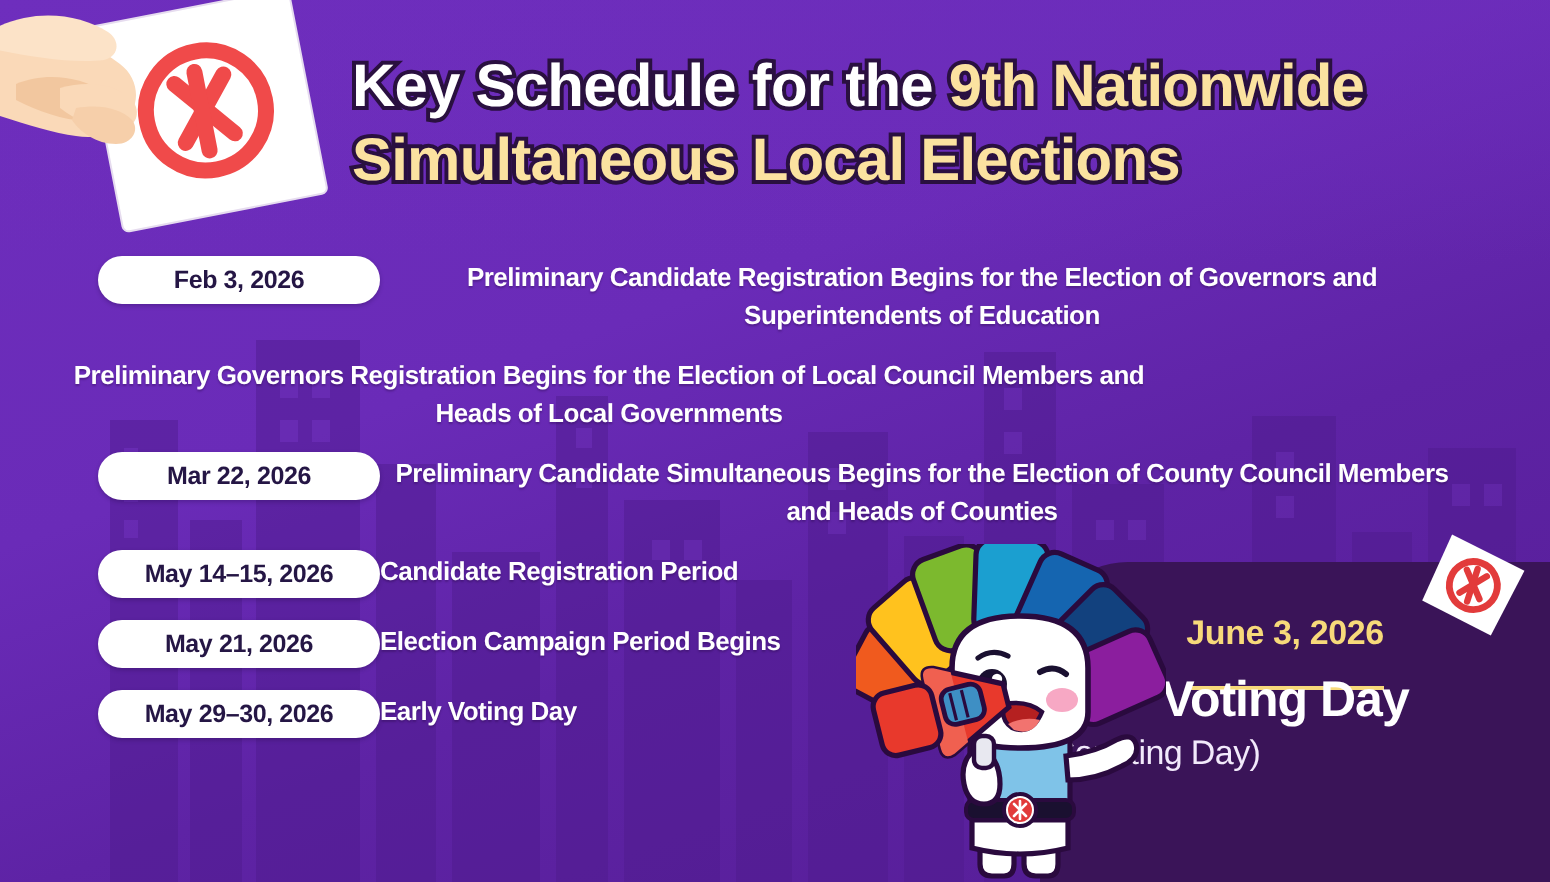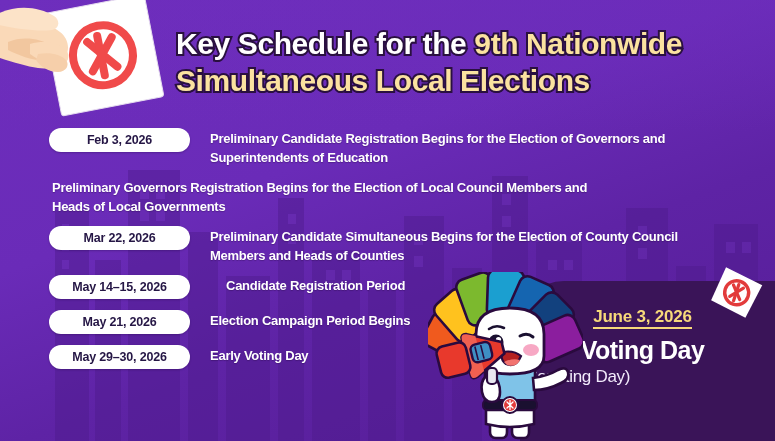--- a/index.html
+++ b/index.html
@@ -47,41 +47,42 @@
   .pill {
     flex:0 0 141px; width:141px; height:24px;
     background:#FFFFFF; border-radius:13px;
     display:flex; align-items:center; justify-content:center;
     color:#251645; font-size:12.5px; font-weight:bold;
     letter-spacing:-.2px;
     box-shadow:0 1px 2px rgba(20,5,45,.25);
     margin-left:17px;
   }
   .desc {
-    margin-left:20px; color:#FFFFFF;
+    margin-left:0; color:#FFFFFF;
     font-size:13px; font-weight:bold; line-height:1.45;
     letter-spacing:-.25px;
     max-width:545px;
     padding-top:2px;
     text-shadow:0 1px 1px rgba(40,10,70,.35);
+    text-align:center;
   }
   
   .vote-panel {
     position:absolute; left:520px; top:281px;
     width:255px; height:160px;
     background:#3A1458;
     border-top-left-radius:44px;
   }
   .vote-date {
     position:absolute; left:0; top:26px; width:245px;
     text-align:center;
     color:#F7D97A; font-size:17px; font-weight:bold;
     letter-spacing:-.2px;
   }
-  .vote-date span { border-bottom:2px solid #F7D97A; padding-bottom:1px; }
+  .vote-date span { border-bottom:2px solid #F7D97A; padding-bottom:17px; }
   .vote-main {
     position:absolute; left:0; top:55px; width:245px;
     text-align:center; color:#FFFFFF;
     font-size:25px; font-weight:bold; letter-spacing:-.5px;
   }
   .vote-sub {
     position:absolute; left:0; top:86px; width:245px;
     text-align:left; color:#F2EAFB;
     font-size:17px; font-weight:normal; letter-spacing:-.3px;
   }
@@ -172,21 +173,21 @@
 
     <div class="row tall">
       <div class="desc">Preliminary Governors Registration Begins for the Election of Local Council Members and Heads of Local Governments</div>
     </div>
 
     <div class="row tall">
       <div class="pill">Mar 22, 2026</div>
       <div class="desc">Preliminary Candidate Simultaneous Begins for the Election of County Council Members and Heads of Counties</div>
     </div>
 
-    <div class="row" style="margin-bottom:11px;gap:16px;">
+    <div class="row" style="margin-bottom:11px;">
       <div class="pill">May 14–15, 2026</div>
       <div class="desc">Candidate Registration Period</div>
     </div>
 
     <div class="row" style="margin-bottom:11px;">
       <div class="pill">May 21, 2026</div>
       <div class="desc">Election Campaign Period Begins</div>
     </div>
 
     <div class="row">

